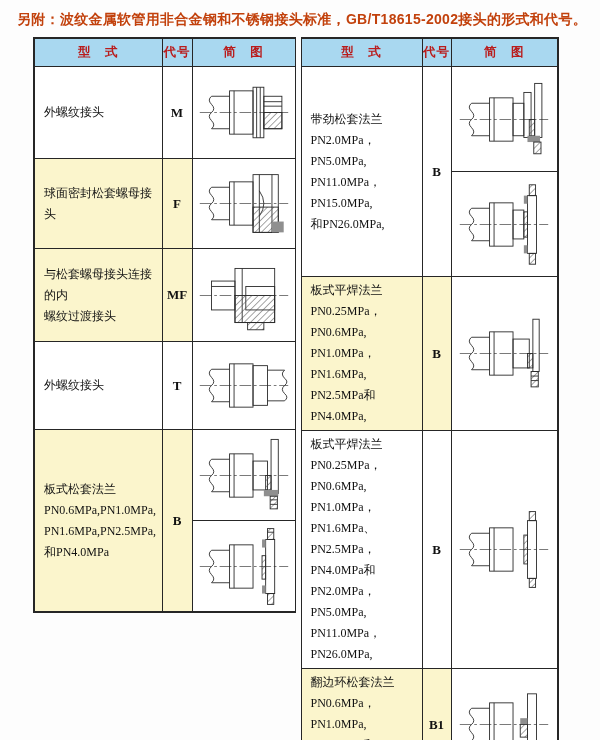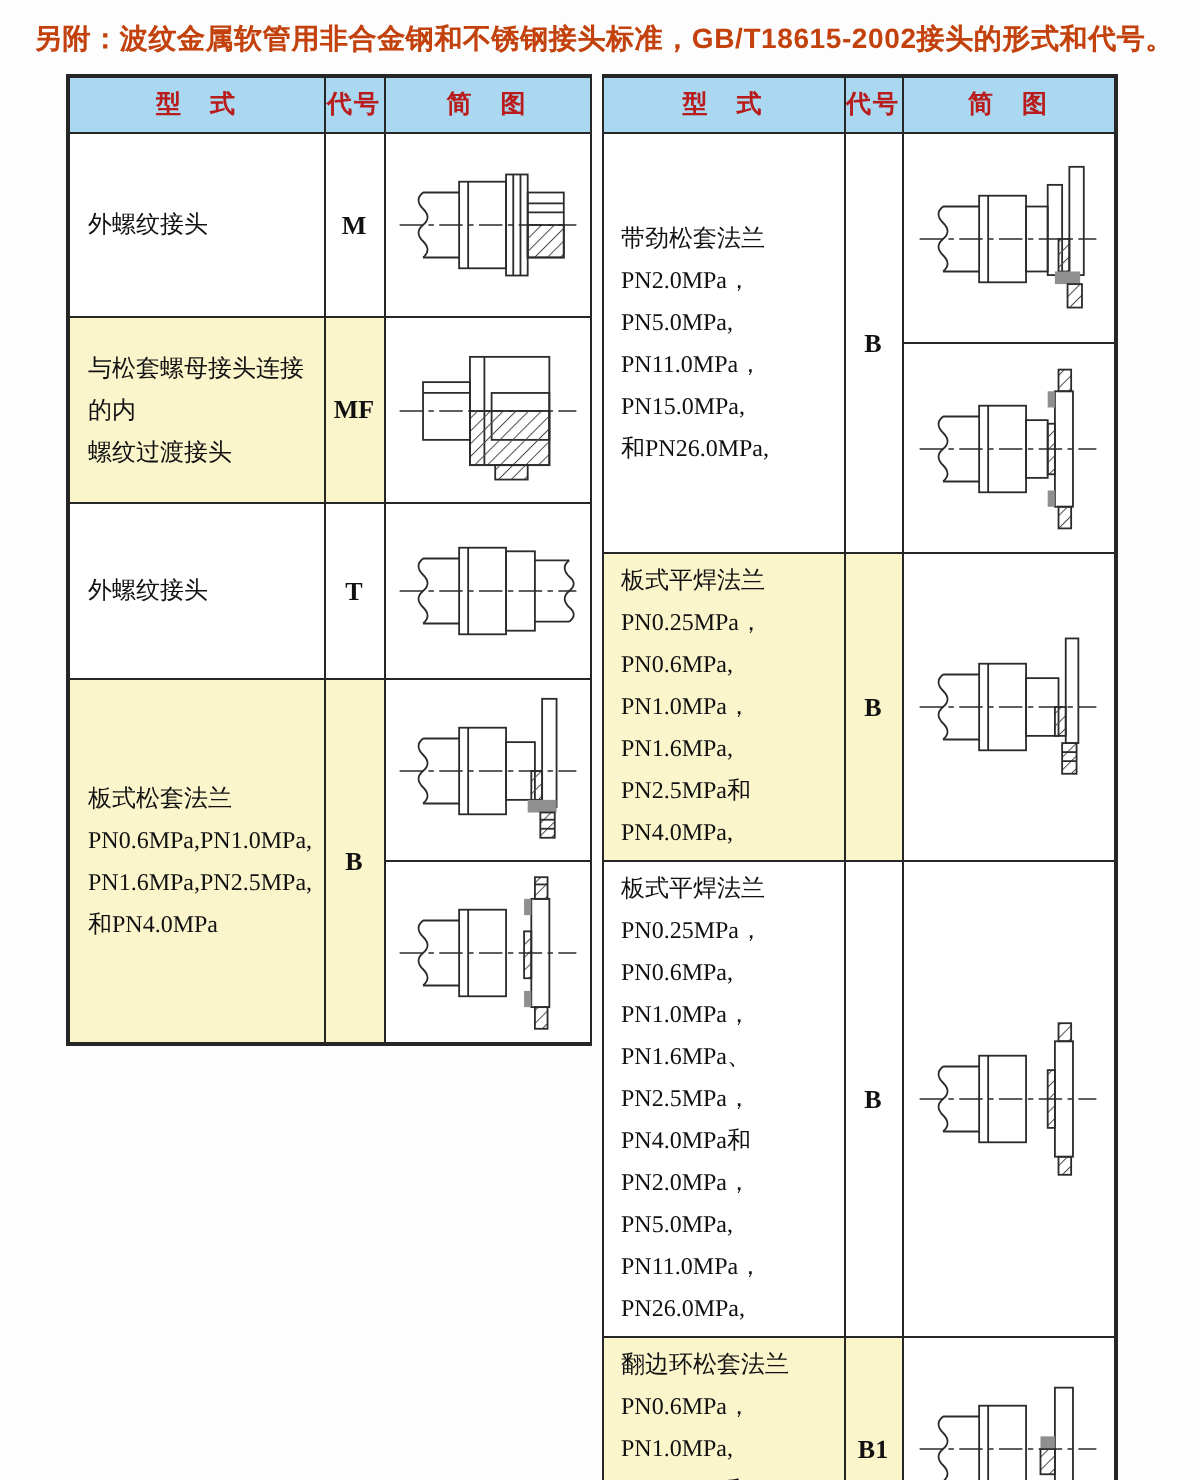--- a/index.html
+++ b/index.html
@@ -79,20 +79,42 @@
                 <line x1="70" y1="18" x2="70" y2="74"></line>
                 <rect x="74" y="28" width="20" height="36"></rect>
                 <line x1="74" y1="34" x2="94" y2="34"></line>
                 <line x1="74" y1="39" x2="94" y2="39"></line>
                 <rect x="74" y="46" width="20" height="18" fill="url(#hatch)"></rect>
                 <line x1="3" y1="46" x2="101" y2="46" stroke-width="0.7" stroke-dasharray="13 3 3 3"></line>
               </svg>
             </div>
         </td>
       </tr>
+      <tr style="height:90px">
+        <td class="c-type hl">球面密封松套螺母接头</td>
+        <td class="c-code hl">F</td>
+        <td class="c-diag">
+          <div class="diag">
+              <svg viewBox="0 0 104 92" width="94" height="83" fill="none" stroke="#2b2b2b" stroke-width="1">
+                <path d="M16,28 q-5,4 0,9 q5,5 0,9 q-5,4 0,9 q5,5 0,9"></path>
+                <line x1="16" y1="28" x2="36" y2="28"></line>
+                <line x1="16" y1="64" x2="36" y2="64"></line>
+                <rect x="36" y="22" width="26" height="48"></rect>
+                <line x1="41" y1="22" x2="41" y2="70"></line>
+                <rect x="62" y="14" width="28" height="64"></rect>
+                <line x1="69" y1="14" x2="69" y2="78"></line>
+                <line x1="83" y1="14" x2="83" y2="78"></line>
+                <path d="M69,32 q10,14 0,28"></path>
+                <rect x="62" y="50" width="28" height="28" fill="url(#hatch)"></rect>
+                <rect x="83" y="66" width="13" height="12" fill="#8f8f8f" stroke="none"></rect>
+                <line x1="3" y1="46" x2="101" y2="46" stroke-width="0.7" stroke-dasharray="13 3 3 3"></line>
+              </svg>
+            </div>
+        </td>
+      </tr>
       <tr style="height:93px">
         <td class="c-type hl">与松套螺母接头连接的内
 螺纹过渡接头</td>
         <td class="c-code hl">MF</td>
         <td class="c-diag">
           <div class="diag">
               <svg viewBox="0 0 104 92" width="94" height="83" fill="none" stroke="#2b2b2b" stroke-width="1">
                 <rect x="16" y="30" width="26" height="32"></rect>
                 <line x1="16" y1="36" x2="42" y2="36"></line>
                 <rect x="42" y="16" width="44" height="60"></rect>

